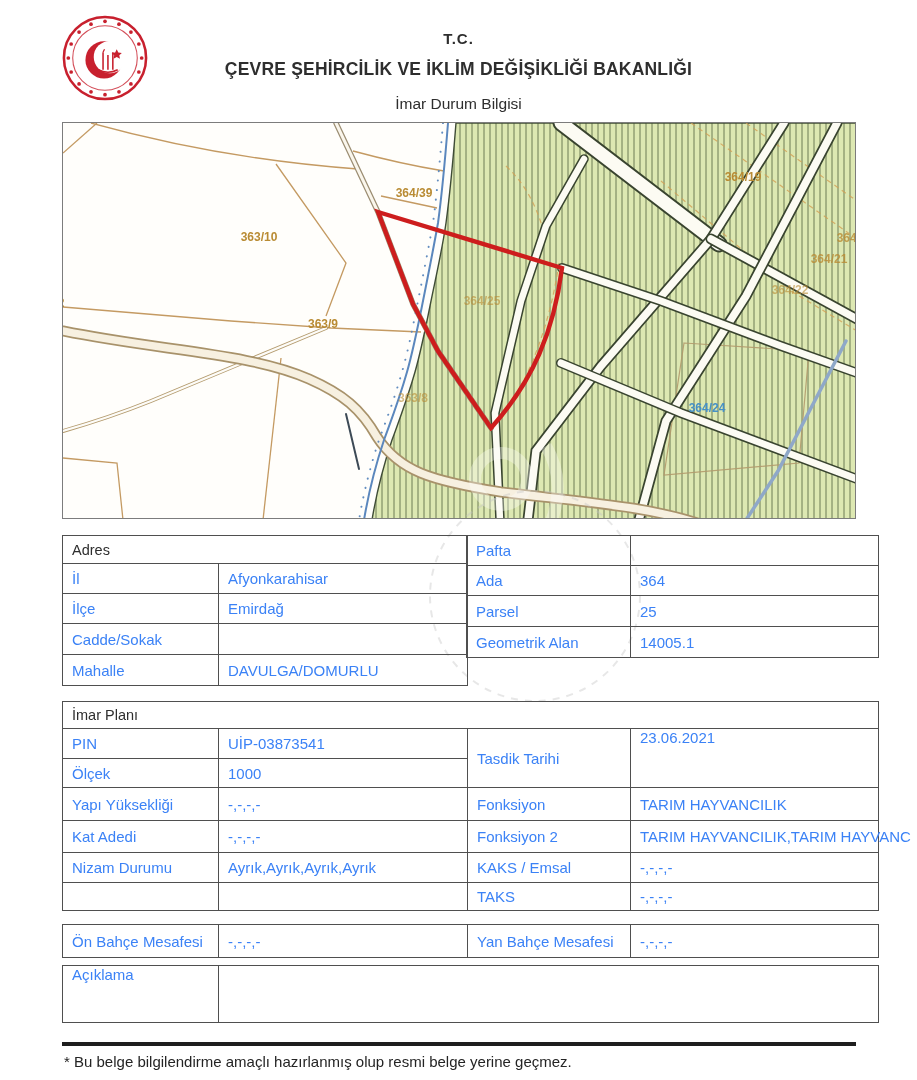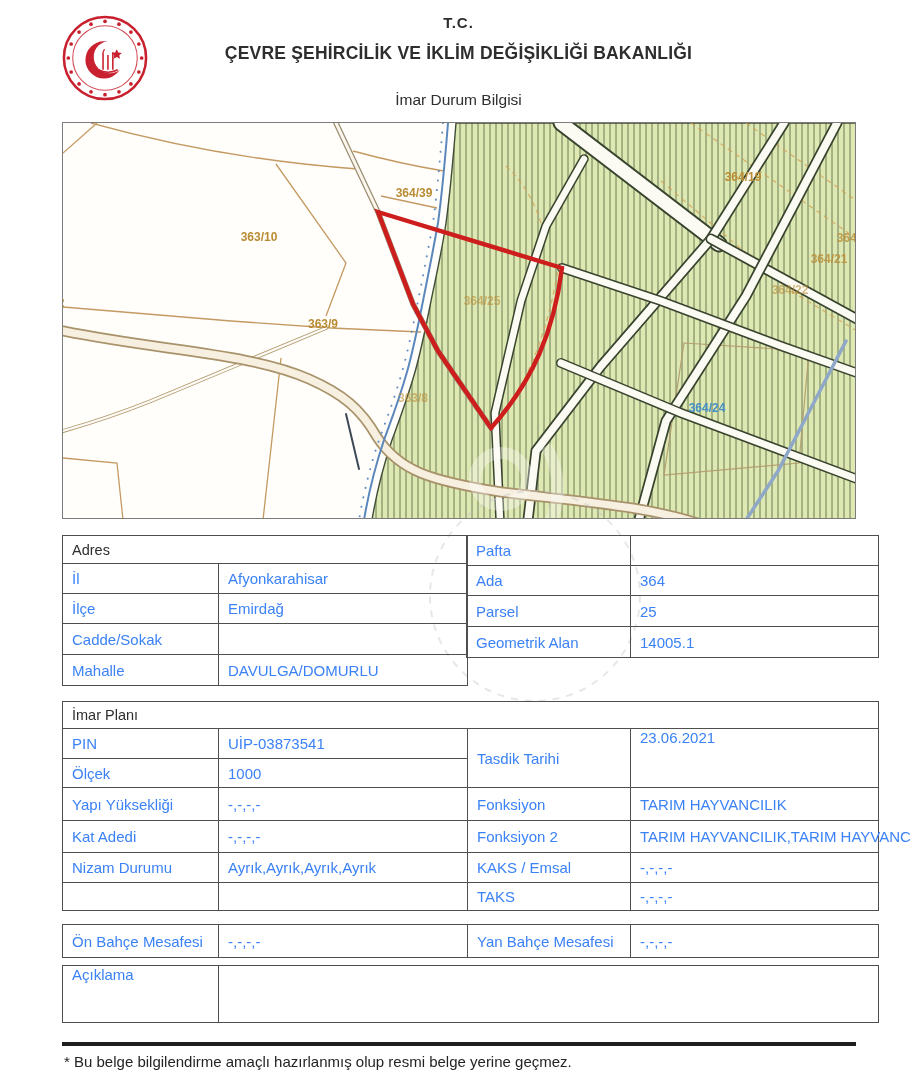--- a/index.html
+++ b/index.html
@@ -1,22 +1,22 @@
 <!DOCTYPE html>
 <html><head>
 <meta charset="utf-8">
 <style>
   html,body{margin:0;padding:0;background:#e9e9e9;}
   .page{position:relative;width:917px;height:1080px;background:#ffffff;overflow:hidden;
         font-family:"Liberation Sans", sans-serif;color:#303030;}
   
-  .hdr-center{position:absolute;left:0;width:917px;text-align:center;color:#2e2e2e;}
+  .hdr-center{position:absolute;left:0;width:917px;text-align:center;color:#2e2e2e;margin-top:16px;}
   .tc{top:14px;font-size:15px;font-weight:bold;letter-spacing:1px;}
   .ministry{top:43px;font-size:17.5px;font-weight:bold;letter-spacing:.2px;}
-  .subtitle{top:91px;font-size:15.5px;font-weight:normal;}
+  .subtitle{top:79px;font-size:15.5px;font-weight:normal;}
   .emblem{position:absolute;left:60px;top:12px;}
   
   .map-wrap{position:absolute;left:62px;top:122px;width:794px;height:397px;
             border:1px solid #7c7c7c;box-sizing:border-box;background:#fff;}
   .map-wrap svg{display:block;}
   .plabel{font-family:"Liberation Sans",sans-serif;font-size:12px;font-weight:bold;fill:#b98b33;}
   .plabel.blue{fill:#4690c5;}
   .plabel.faded{opacity:.6;}
   .plabel.dim{opacity:.8;}
   

